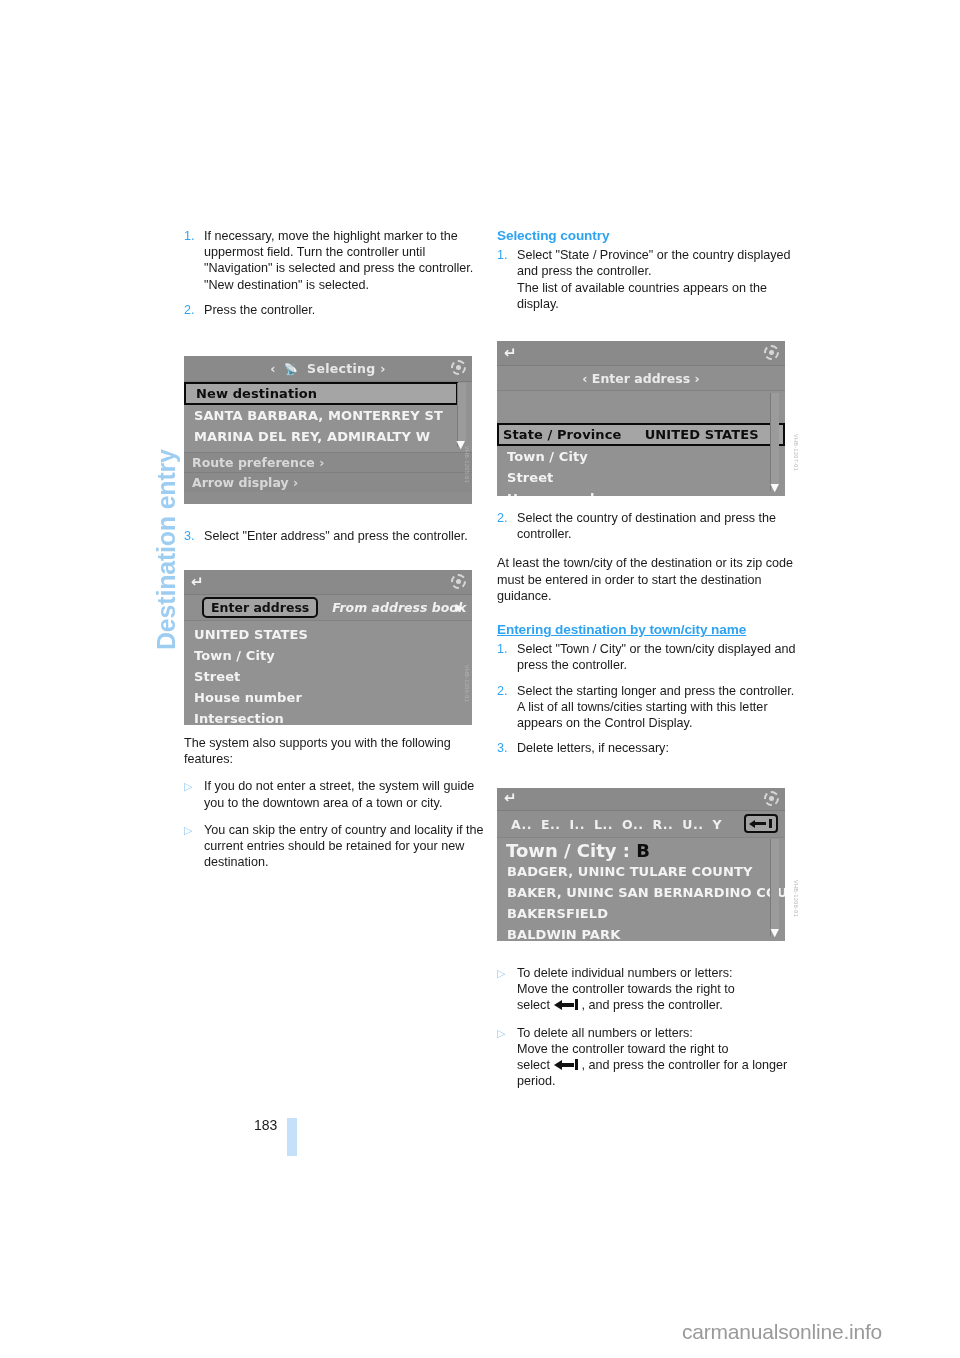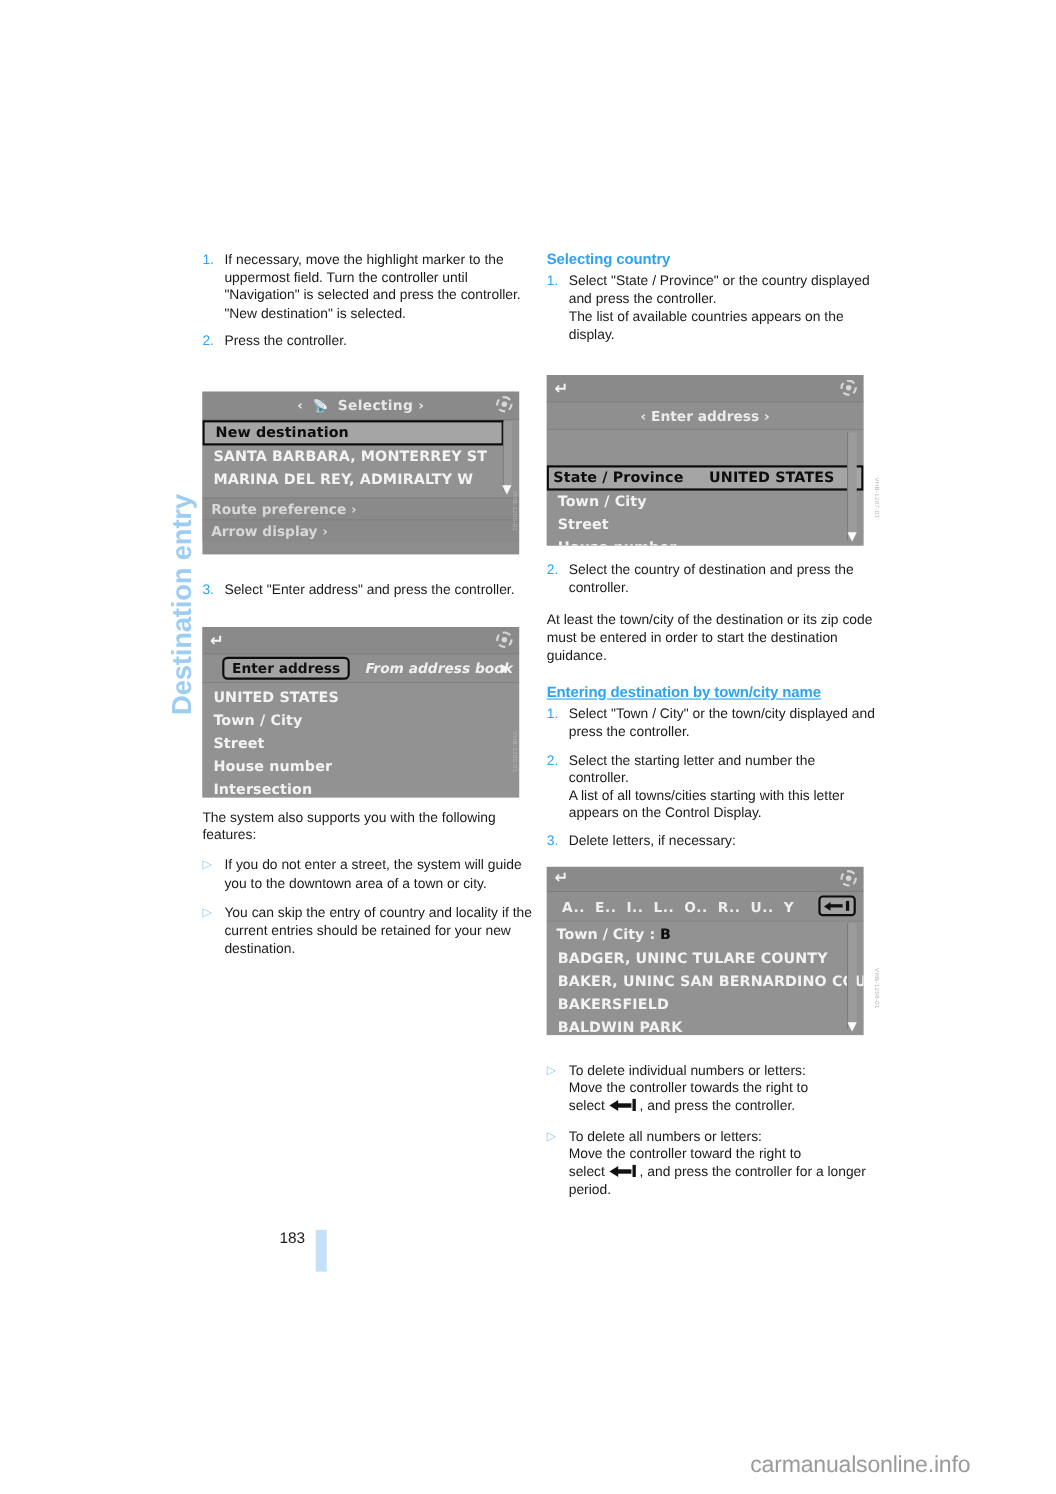--- a/index.html
+++ b/index.html
@@ -294,21 +294,21 @@
     border-bottom: 4.5px solid transparent;
     border-right: 6px solid #111;
   }
   .f-del-btn .bar {
     position: absolute; right: 4px; top: 3px;
     width: 3px; height: 9px; background: #111;
   }
   .f-input-row {
     height: 21px; line-height: 21px;
     padding-left: 9px;
-    font-size: 13px; font-weight: bold;
+    font-size: 18px; font-weight: bold;
     color: #f3f3f3;
   }
   .f-input-row b.val { color: #0d0d0d; }
 
   
   .page-number {
     position: absolute;
     left: 254px; top: 1117px;
     font-size: 14px;
     color: #1a1a1a;
@@ -469,21 +469,21 @@
   <div class="step" style="margin-top:3px;">
     <div class="step-num">1.</div>
     <div class="step-body">
       <p class="para">Select "Town / City" or the town/city displayed and press the controller.</p>
     </div>
   </div>
 
   <div class="step">
     <div class="step-num">2.</div>
     <div class="step-body">
-      <p class="para">Select the starting letter and number the controller.</p>
+      <p class="para">Select the starting longer and press the controller.</p>
       <p class="para">A list of all towns/cities starting with this letter appears on the Control Display.</p>
     </div>
   </div>
 
   <div class="step">
     <div class="step-num">3.</div>
     <div class="step-body">
       <p class="para">Delete letters, if necessary:</p>
     </div>
   </div>

